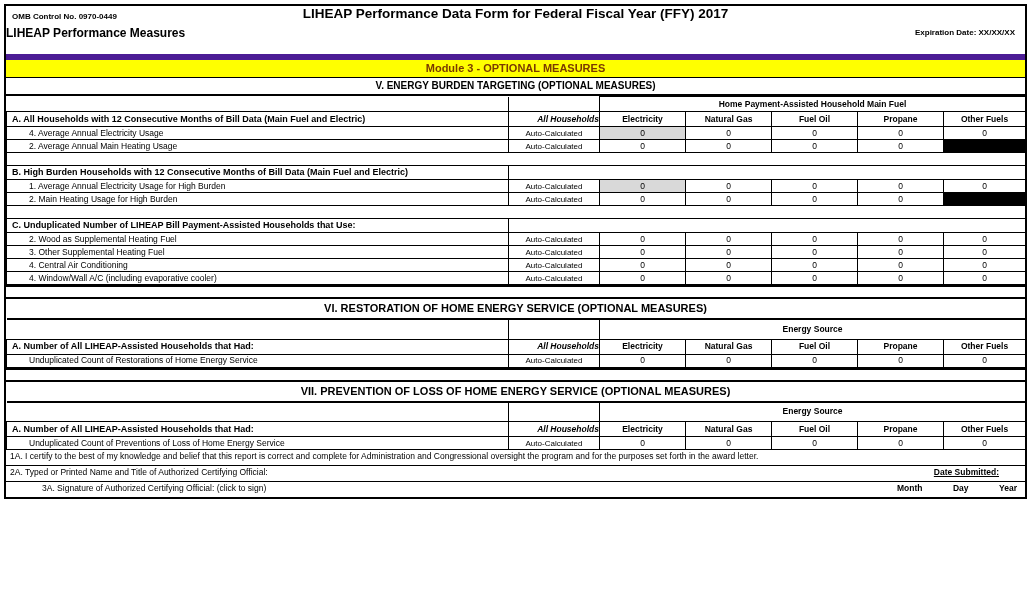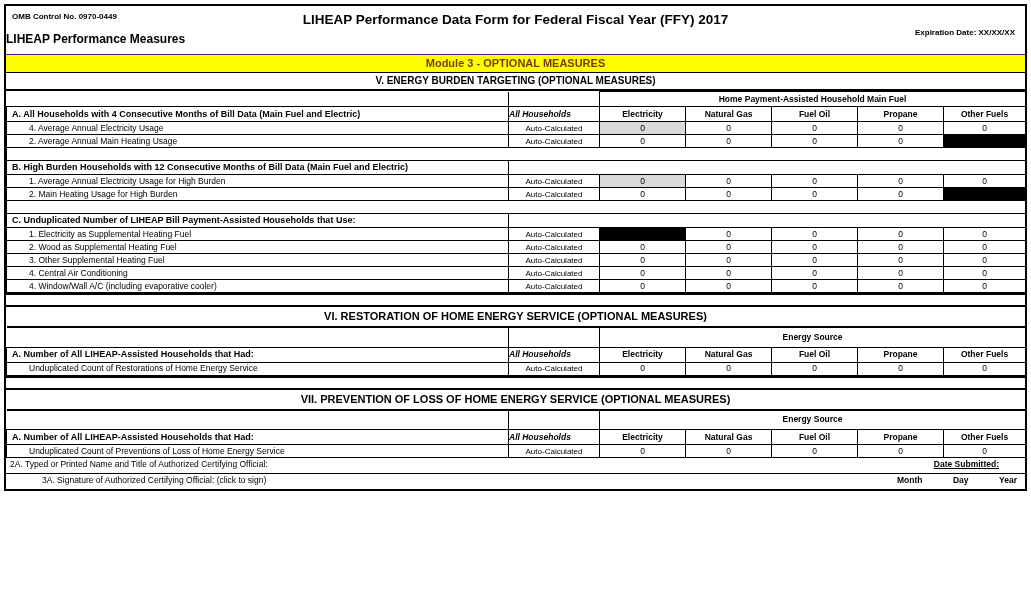--- a/index.html
+++ b/index.html
@@ -36,41 +36,40 @@
     vertical-align: middle;
     font-weight: normal;
     font-size: 8.5px;
     line-height: 11px;
   }
 
   
   .hdr-wrap {
     position: relative;
     height: 48px;
-    border-bottom: 1px solid #4c1d95;
+    border-bottom: 6px solid #4c1d95;
   }
   .omb {
     position: absolute;
     left: 6px;
     top: 6px;
     font-size: 8px;
     font-weight: bold;
   }
   .exp {
     position: absolute;
     right: 10px;
     top: 22px;
     font-size: 8px;
     font-weight: bold;
   }
   .title1 {
     text-align: center;
     font-size: 13.5px;
     font-weight: bold;
-    padding-top: 6px;
   }
   .title2 {
     text-align: left;
     font-size: 12px;
     font-weight: bold;
     padding-top: 5px;
   }
   .module-bar {
     background: #ffff00;
     text-align: center;
@@ -110,21 +109,21 @@
     padding-left: 22px;
     font-size: 8.5px;
   }
   .ctr { text-align: center; }
   .auto {
     text-align: center;
     font-size: 8px;
     margin-top: 24px;
   }
   .hdr-ital {
-    text-align: left;
+    text-align: right;
     font-style: italic;
     font-weight: bold;
     font-size: 8.5px;
     margin-top: 44px;
   }
   .hdr-b {
     text-align: center;
     font-weight: bold;
     font-size: 8.5px;
   }
@@ -199,21 +198,21 @@
       </colgroup>
 
       <tbody>
           <tr class="hh">
         <td class="no-l no-t" style="border-bottom:none;border-left:none;"></td>
         <td class="no-t" style="border-bottom:none;"></td>
         <td class="hdr-b" colspan="5">Home Payment-Assisted Household Main Fuel</td>
       </tr>
 
       <tr class="hh">
-        <td class="lbl">A.  All Households with 4 Consecutive Months of Bill Data (Main Fuel and Electric)</td>
+        <td class="lbl">A.  All Households with 12 Consecutive Months of Bill Data (Main Fuel and Electric)</td>
         <td class="hdr-ital">All Households</td>
         <td class="hdr-b">Electricity</td>
         <td class="hdr-b">Natural Gas</td>
         <td class="hdr-b">Fuel Oil</td>
         <td class="hdr-b">Propane</td>
         <td class="hdr-b">Other Fuels</td>
       </tr>
 
       <tr class="rowh">
         <td class="lbl-sub">4.  Average Annual Electricity Usage</td>
@@ -288,29 +287,20 @@
       <tr class="rowh2">
         <td class="lbl">C.  Unduplicated Number of LIHEAP Bill Payment-Assisted Households that Use:</td>
         <td style="border-left:none;border-right:none;"></td>
         <td style="border-left:none;border-right:none;"></td>
         <td style="border-left:none;border-right:none;"></td>
         <td style="border-left:none;border-right:none;"></td>
         <td style="border-left:none;border-right:none;"></td>
         <td style="border-left:none;"></td>
       </tr>
 
-      <tr class="rowh">
-        <td class="lbl-sub">1.  Electricity as Supplemental Heating Fuel</td>
-        <td class="auto">Auto-Calculated</td>
-        <td class="ctr black"></td>
-        <td class="ctr">0</td>
-        <td class="ctr">0</td>
-        <td class="ctr">0</td>
-        <td class="ctr">0</td>
-      </tr>
 
       <tr class="rowh">
         <td class="lbl-sub">2.  Wood as Supplemental Heating Fuel</td>
         <td class="auto">Auto-Calculated</td>
         <td class="ctr">0</td>
         <td class="ctr">0</td>
         <td class="ctr">0</td>
         <td class="ctr">0</td>
         <td class="ctr">0</td>
       </tr>
@@ -426,20 +416,21 @@
         <td class="auto">Auto-Calculated</td>
         <td class="ctr">0</td>
         <td class="ctr">0</td>
         <td class="ctr">0</td>
         <td class="ctr">0</td>
         <td class="ctr">0</td>
       </tr>
     </tbody>
       </table>
 
+    <div class="cert-line">1A.   I certify to the best of my knowledge and belief that this report is correct and complete for Administration and Congressional oversight the program and for the purposes set forth in the award letter.</div>
     <div class="cert-line">
       <span>2A.   Typed or Printed Name and Title of Authorized Certifying Official:</span>
       <span class="date-sub">Date Submitted:</span>
     </div>
     <div class="cert-line" style="border-bottom:none;padding-left:36px;">
       <span>3A.   Signature of Authorized Certifying Official: (click to sign)</span>
       <span class="mdy">
         <span>Month</span>
         <span>Day</span>
         <span>Year</span>

